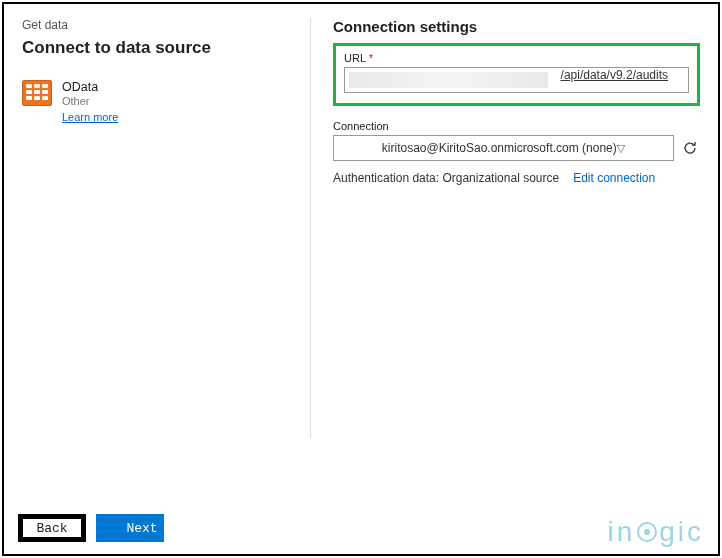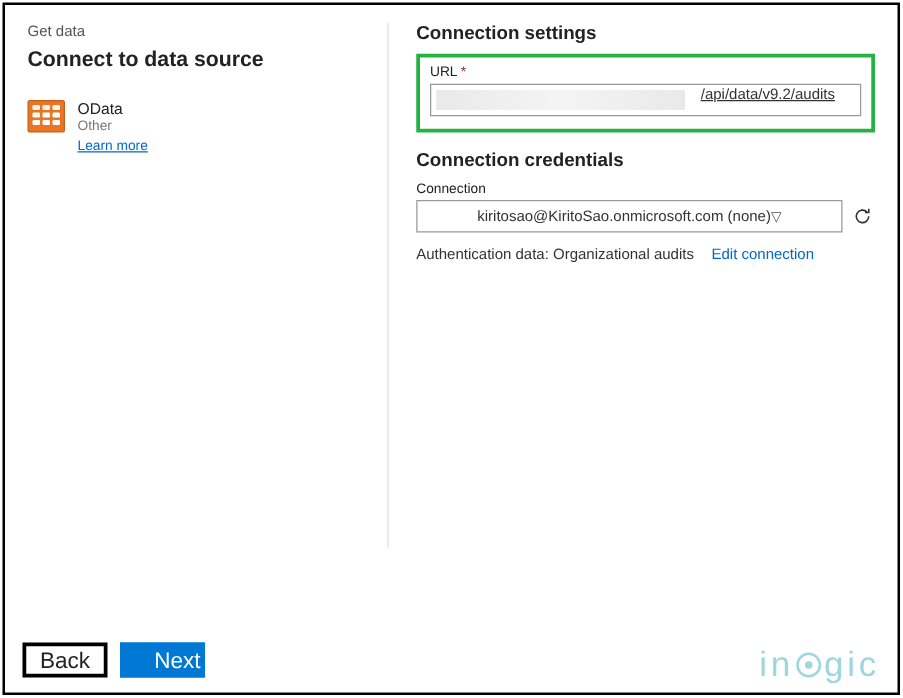--- a/index.html
+++ b/index.html
@@ -26,21 +26,21 @@
   .url-input { width: 100%; height: 26px; border: 1px solid #999; background: #fff; font-size: 12px; padding: 0 20px; margin-top: 3px; text-align: right; color: #333; position: relative; text-decoration: underline; }
   .url-input .masked { position: absolute; left: 4px; top: 4px; width: 58%; height: 16px; background: linear-gradient(90deg,#e9e9e9,#f4f4f4,#e9e9e9);}
   .conn-row { display: flex; align-items: center; gap: 6px; margin-top: 3px; }
   .select { flex: 1; height: 26px; border: 1px solid #999; background: #fff; display: flex; align-items: center; justify-content: center; padding: 0 6px; font-size: 12px; color: #333; cursor: pointer; }
   .chev { font-size: 11px; color: #555; }
   .refresh { width: 20px; height: 20px; display: flex; align-items: center; justify-content: center; color: #333; cursor: pointer; }
   .auth-row { display: flex; align-items: center; gap: 14px; margin-top: 10px; font-size: 12px; }
   .auth-row .k { color: #333; }
   .auth-row a { color: #0066cc; cursor: pointer; }
   .footer { position: absolute; left: 14px; bottom: 12px; display: flex; gap: 10px; }
-  .btn { min-width: 68px; height: 28px; font-size: 18px; border: 3px solid #000000; background: #fff; color: #222; cursor: pointer; }
+  .btn { min-width: 68px; height: 28px; font-size: 13px; border: 5px solid #000000; background: #fff; color: #222; cursor: pointer; font-family: Liberation Mono, monospace; }
   .btn.primary { background: #0078d4; border-color: #0078d4; color: #fff; padding-left: 24px; }
   .watermark { position: absolute; right: 14px; bottom: 6px; font-size: 28px; letter-spacing: 3px; color: #9dd6e0; font-weight: 500; font-family: Arial, sans-serif; display: flex; align-items: center; }
   .watermark .o { display:inline-flex; width:20px; height:20px; border:2px solid #9dd6e0; border-radius:50%; align-items:center; justify-content:center; margin:0 2px;}
   .watermark .o::after { content:""; width:6px; height:6px; background:#9dd6e0; border-radius:50%; }
 </style>
 </head>
 <body>
 <div class="frame">
 
 
@@ -80,39 +80,38 @@
     <div class="url-block">
       <div class="lbl">
         <span>URL</span> <span class="req">*</span>
       </div>
       <div class="url-input">
         <span class="masked"></span>
         <span>/api/data/v9.2/audits</span>
       </div>
     </div>
 
-    <div class="section-h">Connection credentials</div>
     <div class="lbl">Connection</div>
     <div class="conn-row">
       <div class="select">
         <span>kiritosao@KiritoSao.onmicrosoft.com (none)</span>
         <span class="chev">▽</span>
       </div>
       <div class="refresh">
         <svg width="16" height="16" viewBox="0 0 16 16" fill="none" stroke="#333" stroke-width="1.3">
           <path d="M13 8a5 5 0 1 1-1.5-3.5"></path>
               <path d="M13 2v3h-3"></path>
         </svg>
       </div>
     </div>
 
     <div class="auth-row">
       <span class="k">
         <span>Authentication data:</span>
-        <span>Organizational audits</span>
+        <span>Organizational source</span>
       </span>
       <a>Edit connection</a>
     </div>
   </div>
 </div>
 
 <div class="footer">
   <button class="btn">Back</button>
   <button class="btn primary">Next</button>
 </div>

